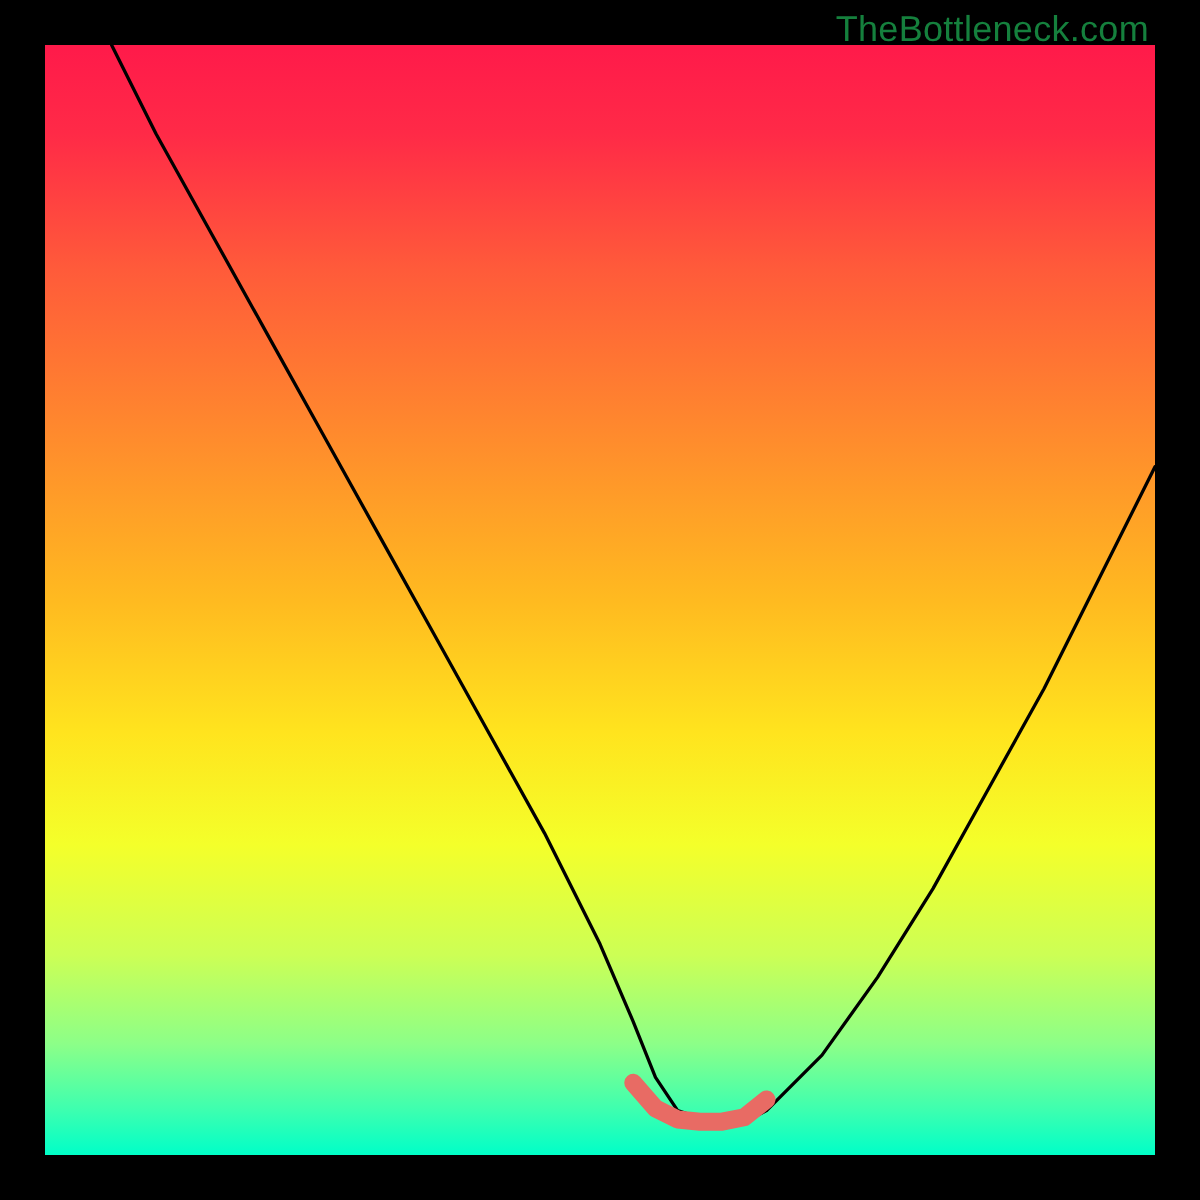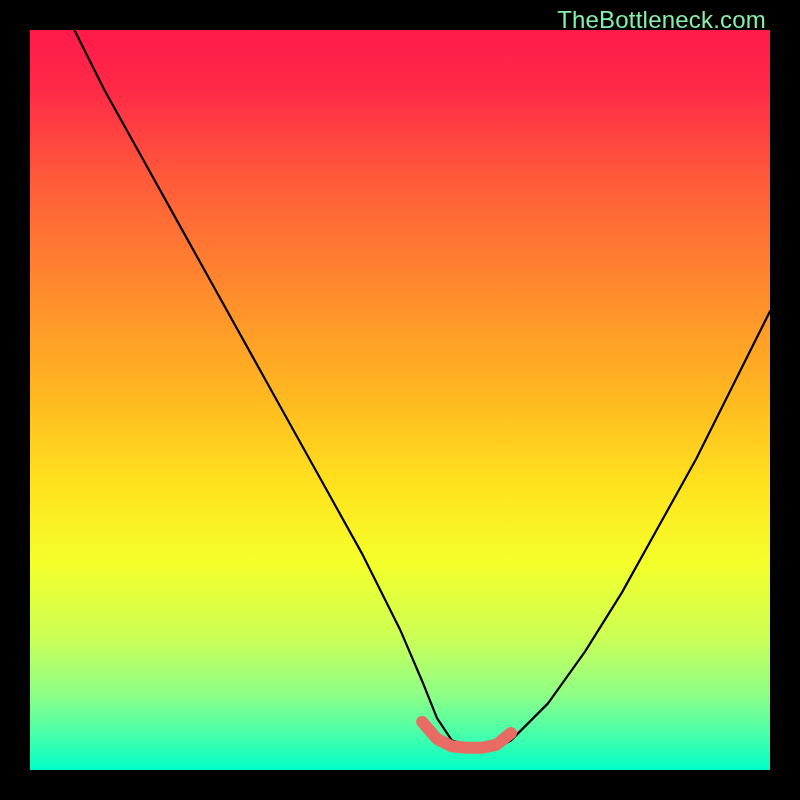--- a/index.html
+++ b/index.html
@@ -30,21 +30,21 @@
     inset: 0;
   }
   .curve-layer {
     position: absolute;
     inset: 0;
   }
   .watermark {
     position: absolute;
     top: 6px;
     right: 34px;
-    color: #86efac;
+    color: #15803d;
     font-size: 24px;
     letter-spacing: 0.2px;
     pointer-events: none;
   }
 </style>
 </head>
 <body>
 
 <div class="frame">
 

